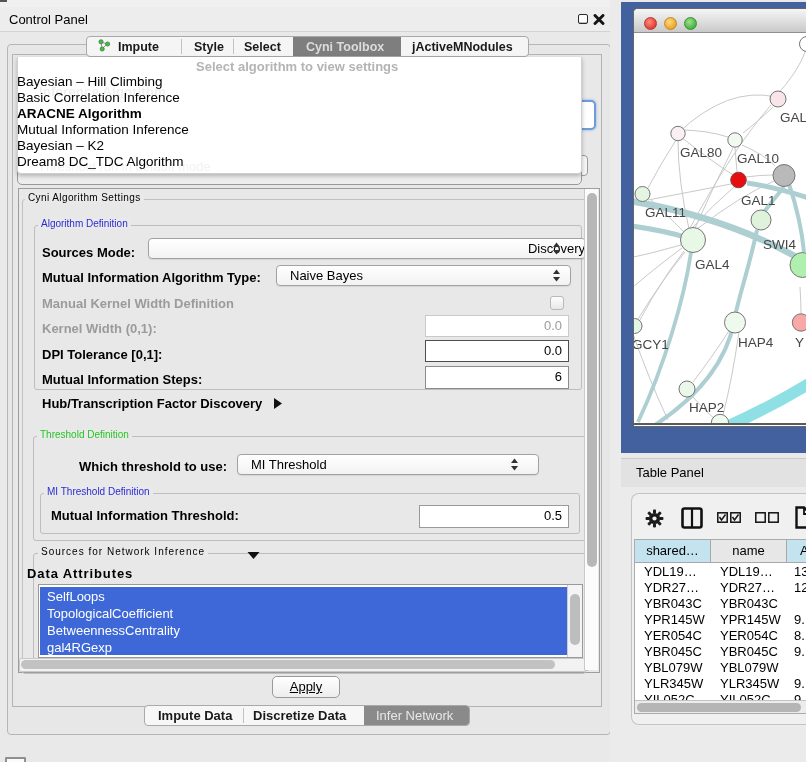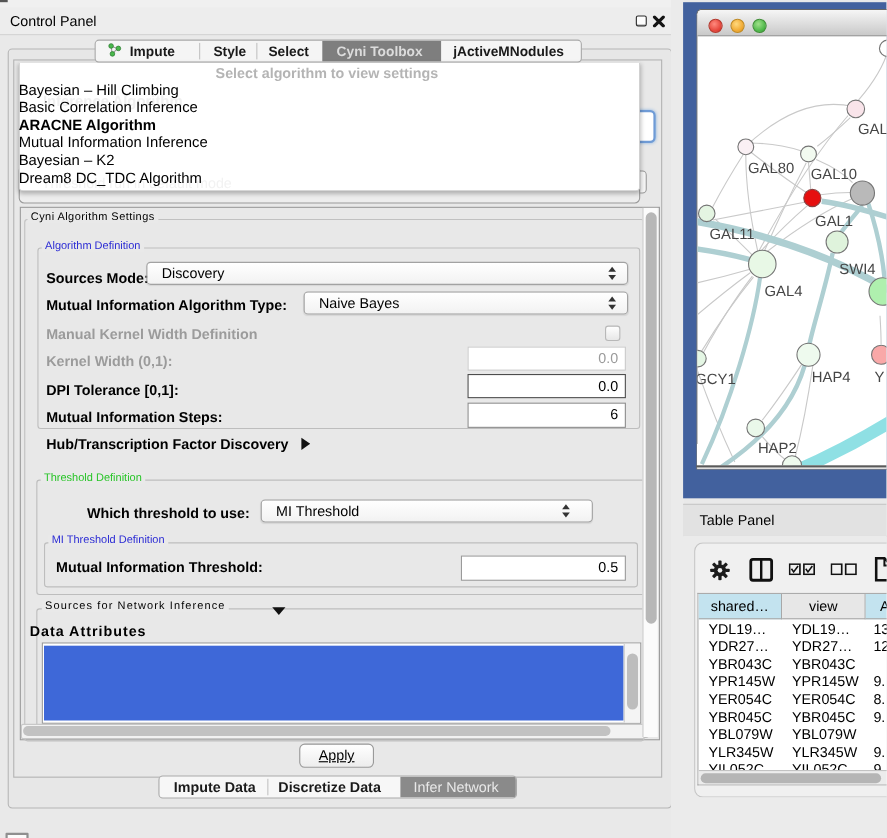--- a/index.html
+++ b/index.html
@@ -56,21 +56,21 @@
 
 <div class="abs" style="left:18px;top:188px;width:580px;height:483px;background:#e8e8e8;border:1px solid #9d9d9d;"></div>
 
 <div class="grp" style="left:22px;top:199px;width:562px;height:473px;border-color:#c0c0c0;"></div>
 <div class="grptitle" style="left:25px;top:192px;color:#000;letter-spacing:0.4px;">Cyni Algorithm Settings</div>
 
 <div class="grp" style="left:34px;top:225px;width:546px;height:163px;"></div>
 <div class="grptitle" style="left:38px;top:218px;color:#2b2bd4;">Algorithm Definition</div>
 
 <div class="abs lbl b" style="left:42px;top:245px;">Sources Mode:</div>
-<div class="combo" style="left:133px;top:238px;width:423px;height:19px;">Discovery</div>
+<div class="combo" style="left:148px;top:238px;width:423px;height:19px;text-align:right;">Discovery</div>
 <svg class="abs" style="left:552px;top:242px;" width="9" height="13" viewBox="0 0 9 13">
     <path d="M4.5 0.5 L8 5 H1 Z" fill="#333"></path>
     <path d="M4.5 12.5 L8 8 H1 Z" fill="#333"></path>
   </svg>
 <div class="abs lbl b" style="left:42px;top:270px;">Mutual Information Algorithm Type:</div>
 <div class="combo" style="left:276px;top:265px;width:280px;height:19px;">Naive Bayes</div>
 <svg class="abs" style="left:552px;top:269px;" width="9" height="13" viewBox="0 0 9 13">
     <path d="M4.5 0.5 L8 5 H1 Z" fill="#333"></path>
     <path d="M4.5 12.5 L8 8 H1 Z" fill="#333"></path>
   </svg>
@@ -104,20 +104,21 @@
 
 <div class="grp" style="left:33px;top:553px;width:555px;height:116px;"></div>
 <div class="grptitle" style="left:38px;top:546px;color:#000;letter-spacing:1px;">Sources for Network Inference</div>
 <svg class="abs" style="left:247px;top:551px;" width="13" height="9" viewBox="0 0 13 9">
     <path d="M0.5 1 L12.5 1 L6.5 8 Z" fill="#111"></path>
   </svg>
 <div class="abs lbl b" style="left:27px;top:566px;letter-spacing:0.9px;">Data Attributes</div>
 
 <div class="abs" style="left:38px;top:584px;width:543px;height:72px;background:#fff;border:1px solid #999;overflow:hidden;">
   <div style="position:absolute;left:1px;top:2px;width:527px;height:68px;background:#3e68d8;"></div>
+  <div style="position:absolute;left:8px;top:3px;color:#fff;font-size:13px;line-height:17px;">SelfLoops<br>TopologicalCoefficient<br>BetweennessCentrality<br>gal4RGexp</div>
   <div style="position:absolute;right:0;top:0;width:14px;height:72px;background:#f4f4f4;border-left:1px solid #ccc;"></div>
   <div style="position:absolute;right:2px;top:9px;width:10px;height:51px;background:#bdbdbd;border-radius:5px;"></div>
 </div>
 
 <div class="abs" style="left:19px;top:658px;width:565px;height:12px;background:#f2f2f2;border:1px solid #c8c8c8;border-radius:2px;">
   <div style="position:absolute;left:1px;top:1px;width:534px;height:9px;background:#c2c2c2;border-radius:5px;"></div>
 </div>
 
 <div class="abs" style="left:584px;top:189px;width:13px;height:481px;background:#fbfbfb;border-left:1px solid #c9c9c9;">
   <div style="position:absolute;left:1.5px;top:4px;width:10px;height:374px;background:#b7b7b7;border-radius:5px;"></div>
@@ -270,21 +271,21 @@
   <rect x="0.8" y="0.8" width="9.4" height="9.4" fill="none" stroke="#111" stroke-width="1.5"></rect>
   <rect x="13.8" y="0.8" width="9.4" height="9.4" fill="none" stroke="#111" stroke-width="1.5"></rect>
 </svg>
 <svg class="abs" style="left:795px;top:506px;" width="16" height="23" viewBox="0 0 16 23">
   <path d="M1.5 1.5 H9 L15.5 8 V21.5 H1.5 Z" fill="none" stroke="#111" stroke-width="2.4"></path>
   <path d="M9 1.5 V8 H15.5" fill="none" stroke="#111" stroke-width="1.8"></path>
 </svg>
 
 <div class="abs" style="left:634px;top:539px;width:172px;height:173px;background:#fff;border:1px solid #ababab;border-right:none;overflow:hidden;font-size:13px;">
   <div style="position:absolute;left:0;top:0;width:75px;height:22px;background:#c3e3ef;border-right:1px solid #a8a8a8;border-bottom:1px solid #a8a8a8;text-align:center;line-height:22px;">shared…</div>
-  <div style="position:absolute;left:76px;top:0;width:75px;height:22px;background:#e7e7e7;border-right:1px solid #a8a8a8;border-bottom:1px solid #a8a8a8;text-align:center;line-height:22px;">view</div>
+  <div style="position:absolute;left:76px;top:0;width:75px;height:22px;background:#e7e7e7;border-right:1px solid #a8a8a8;border-bottom:1px solid #a8a8a8;text-align:center;line-height:22px;">name</div>
   <div style="position:absolute;left:152px;top:0;width:20px;height:22px;background:#c3e3ef;border-bottom:1px solid #a8a8a8;line-height:22px;padding-left:13px;">A</div>
   <div style="position:absolute;left:9px;top:24px;line-height:16px;">YDL19…<br>YDR27…<br>YBR043C<br>YPR145W<br>YER054C<br>YBR045C<br>YBL079W<br>YLR345W<br>YIL052C</div>
   <div style="position:absolute;left:85px;top:24px;line-height:16px;">YDL19…<br>YDR27…<br>YBR043C<br>YPR145W<br>YER054C<br>YBR045C<br>YBL079W<br>YLR345W<br>YIL052C</div>
   <div style="position:absolute;left:159px;top:24px;line-height:16px;">13<br>12<br>&nbsp;<br>9.<br>8.<br>9.<br>&nbsp;<br>9.<br>9.</div>
   <div style="position:absolute;left:0;top:160px;width:172px;height:13px;background:#ececec;border-top:1px solid #c2c2c2;">
     <div style="position:absolute;left:2px;top:2px;width:164px;height:9px;background:#b5b5b5;border-radius:5px;"></div>
   </div>
 </div>
 
 <div class="abs" style="left:5px;top:757px;width:17px;height:8px;background:#fbfbfb;border:2px solid #8f8f8f;border-radius:1px;"></div>

